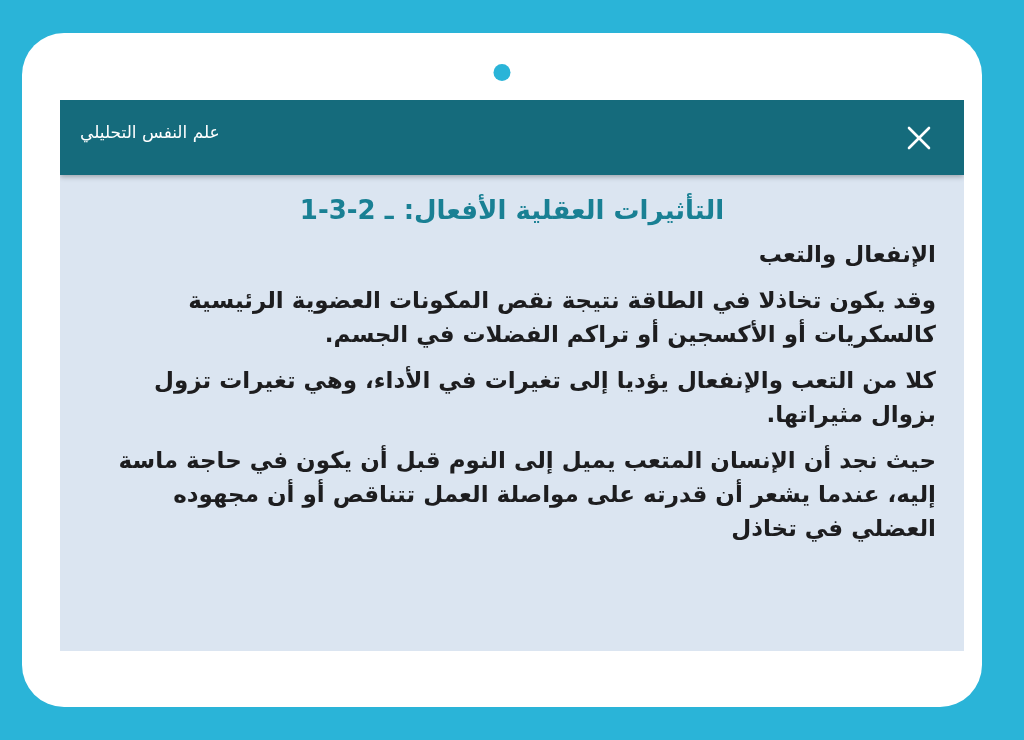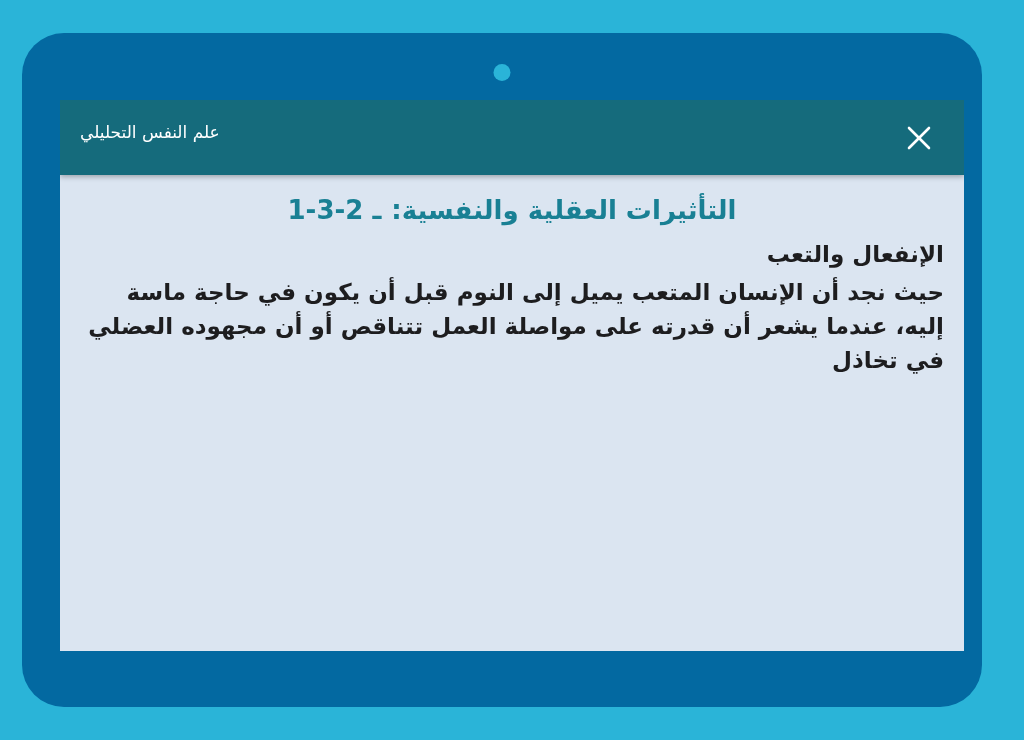--- a/index.html
+++ b/index.html
@@ -15,21 +15,21 @@
     width: 1024px;
     height: 740px;
     background: #2ab4d8;
   }
   .tablet {
     position: absolute;
     left: 22px;
     top: 33px;
     width: 960px;
     height: 674px;
-    background: #0369a1;
+    background: #ffffff;
     border-radius: 42px;
   }
   .camera-dot {
     position: absolute;
     left: 50%;
     top: 31px;
     transform: translateX(-50%);
     width: 17px;
     height: 17px;
     border-radius: 50%;
@@ -84,21 +84,21 @@
   }
   .body-text {
     direction: rtl;
     text-align: right;
     color: #1d1d1f;
     font-weight: bold;
     font-size: 23px;
     line-height: 34px;
   }
   .body-text p {
-    margin: 4px;
+    margin: 12px;
   }
 </style>
 </head>
 <body>
 
 <div class="stage">
   <div class="tablet">
     <div class="camera-dot"></div>
 
     <div class="screen">
@@ -113,24 +113,26 @@
               <line x1="25" y1="5" x2="5" y2="25" stroke="#ffffff" stroke-width="2.6" stroke-linecap="round"></line>
             </svg>
           </span>
         </button>
       </div>
 
       <div class="content">
 
         <div class="section-heading">
           <span dir="ltr">1-3-2 ـ</span>
-          <span dir="rtl">التأثيرات العقلية والنفسية:</span>
+          <span dir="rtl">التأثيرات العقلية الأفعال:</span>
         </div>
 
         <div class="body-text">
           <p>الإنفعال والتعب</p>
+          <p>وقد يكون تخاذلا في الطاقة نتيجة نقص المكونات العضوية الرئيسية كالسكريات أو الأكسجين أو تراكم الفضلات في الجسم.</p>
+          <p>كلا من التعب والإنفعال يؤديا إلى تغيرات في الأداء، وهي تغيرات تزول بزوال مثيراتها.</p>
           <p>حيث نجد أن الإنسان المتعب يميل إلى النوم قبل أن يكون في حاجة ماسة إليه، عندما يشعر أن قدرته على مواصلة العمل تتناقص أو أن مجهوده العضلي في تخاذل</p>
         </div>
 
       </div>
     </div>
   </div>
 </div>
 
 </body></html>

